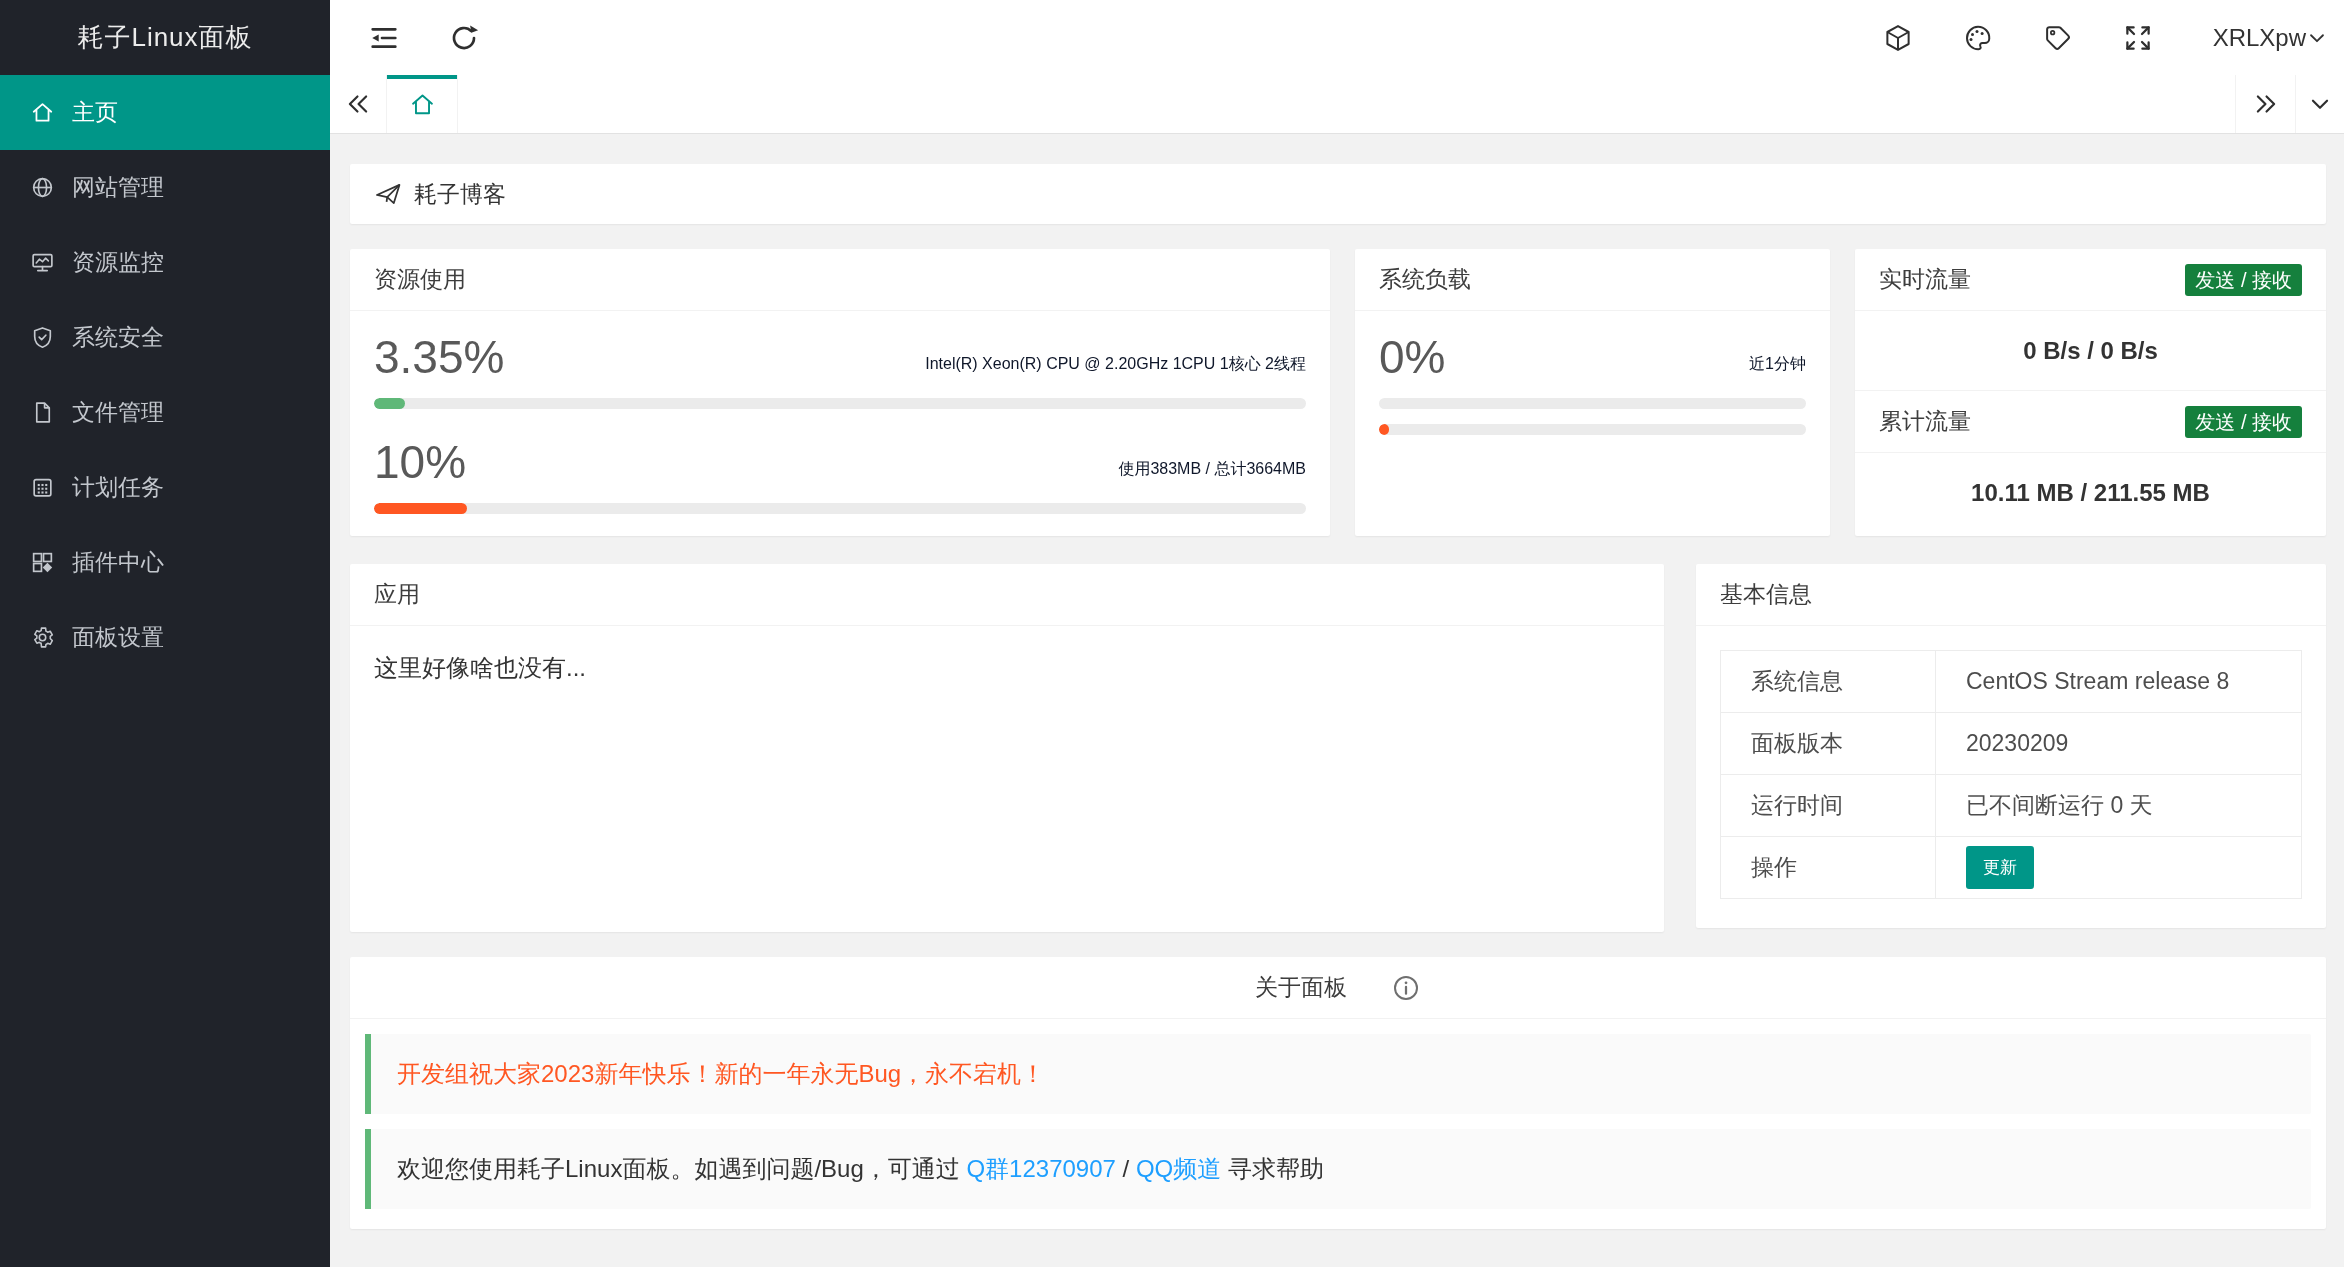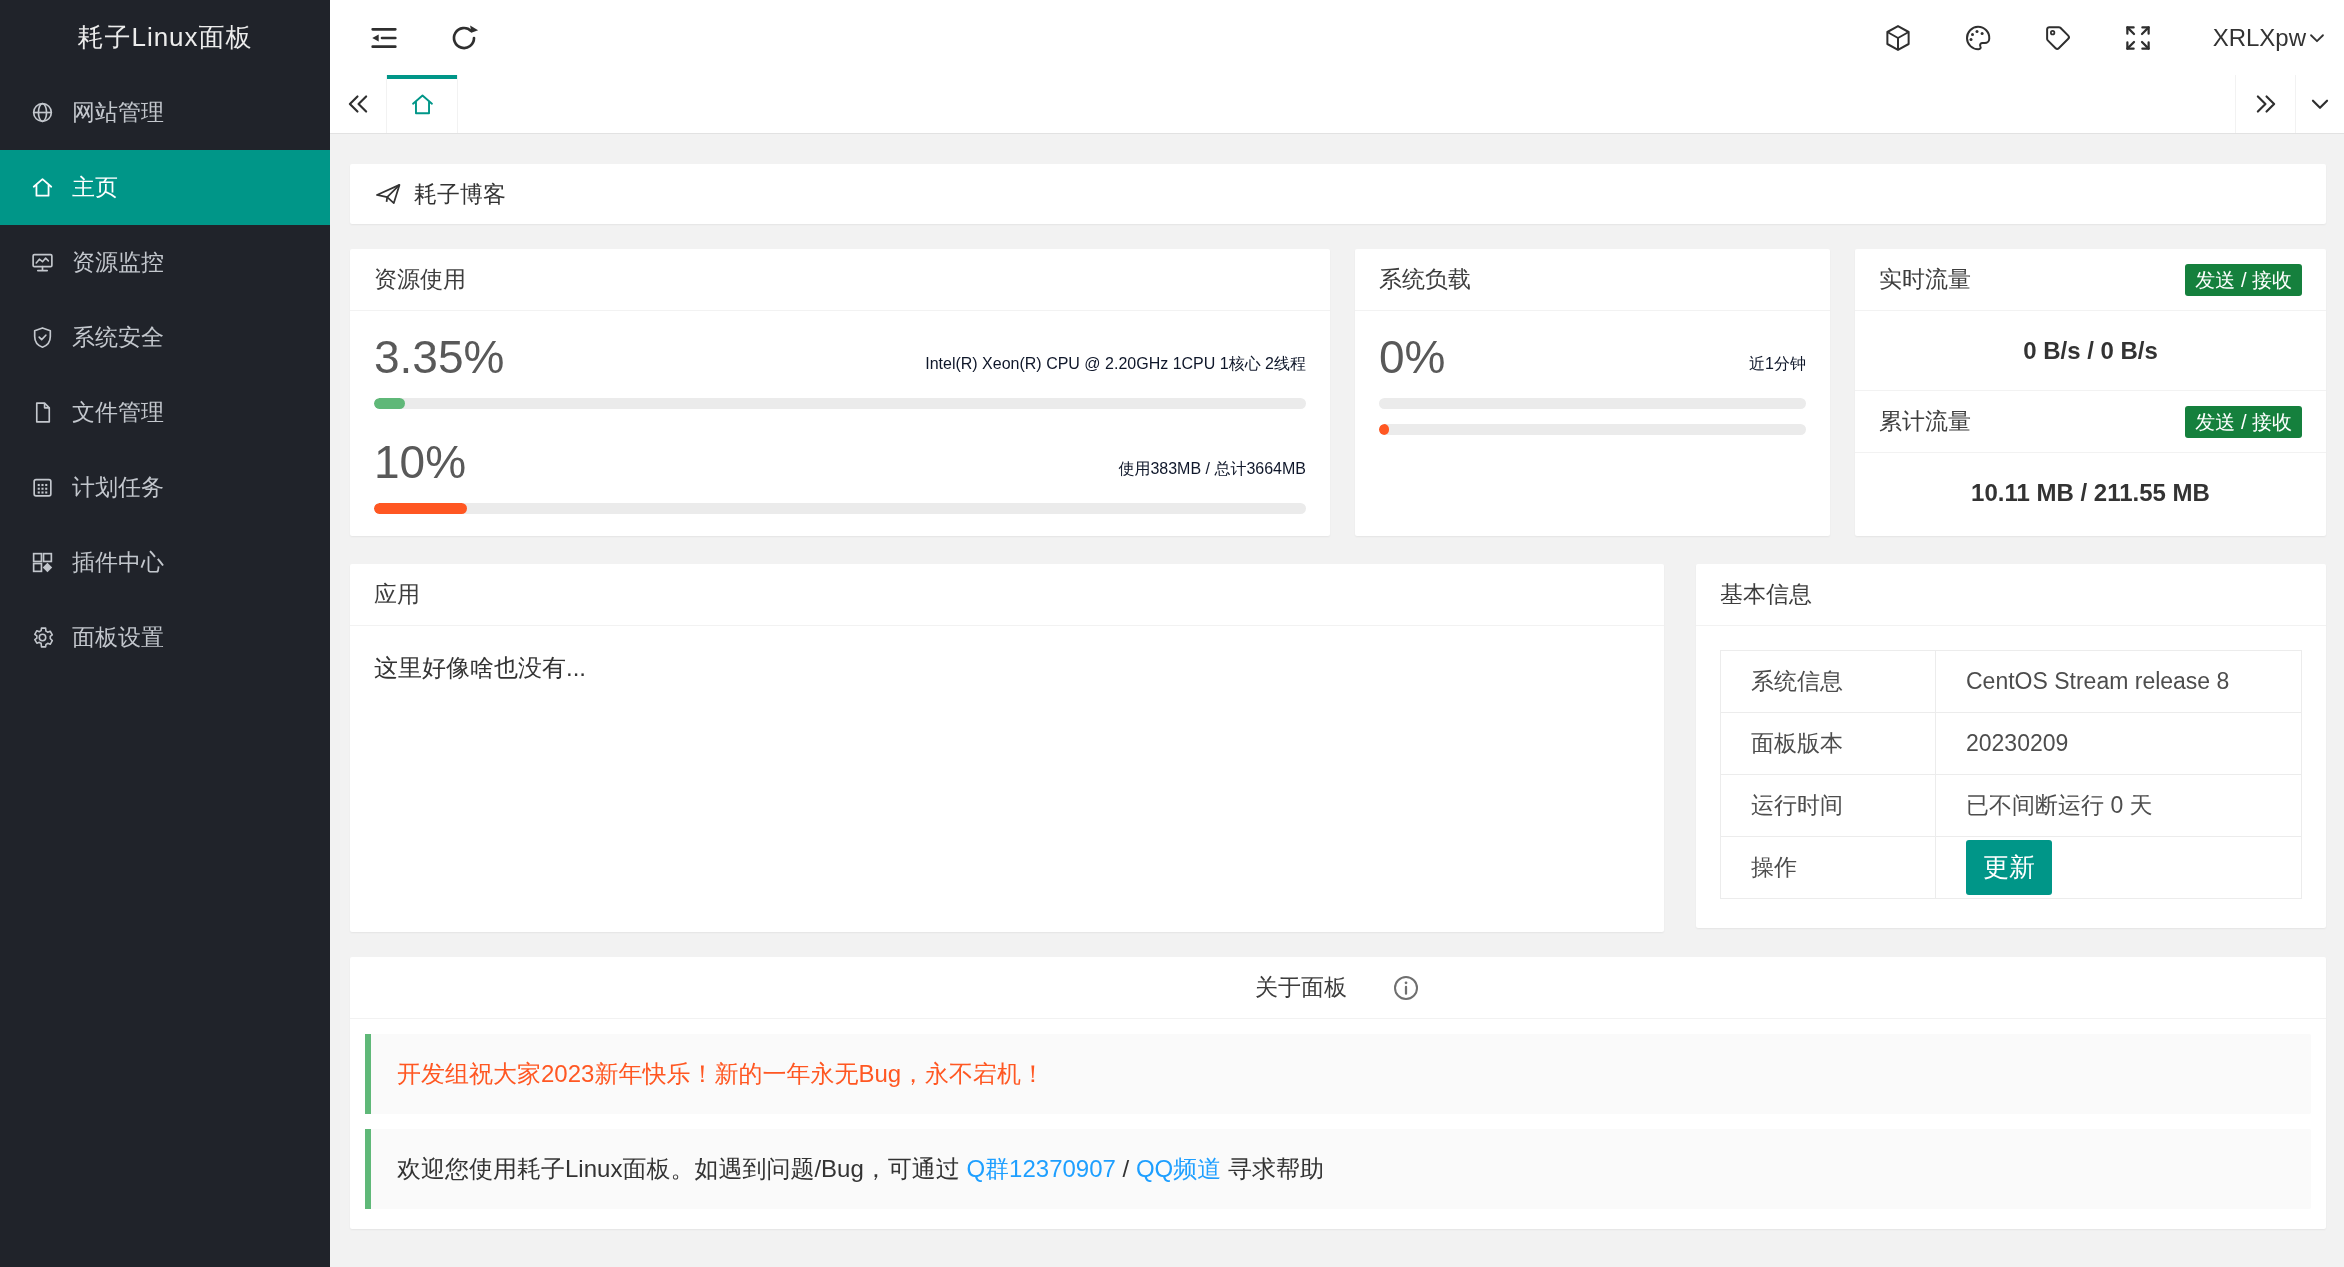--- a/index.html
+++ b/index.html
@@ -79,21 +79,21 @@
 
   .row2 { display:flex; gap:32px; align-items:flex-start; margin-bottom:25px; }
   .card-apps { width:1314px; height:368px; }
   .apps-body { padding:26px 24px; font-size:24px; color:#333; }
   .card-info { flex:1; height:364px; }
   .info-body { padding:24px; }
   table.info-table { width:100%; border-collapse:collapse; }
   .info-table td { border:1px solid #ececec; height:62px; font-size:23px; color:#4d4d4d; padding-left:30px; }
   .info-table td.lbl { width:215px; }
   .btn-update { display:inline-block; background:#009688; color:#fff; border:none;
-                font-size:26px; padding:10px 17px; border-radius:3px; cursor:pointer; }
+                font-size:17px; padding:10px 17px; border-radius:3px; cursor:pointer; }
 
   .card-about { height:272px; }
   .about-header { justify-content:center;gap:44px; }
   .about-info-icon { width:30px; height:30px; color:#6f6f6f; cursor:pointer; }
   .about-info-icon svg { width:100%; height:100%; }
   .about-body { padding:15px; }
   .quote { background:#fafafa; border-left:6px solid #5FB878; border-radius:0 2px 2px 0;
            height:80px; display:flex; align-items:center; padding-left:26px;
            font-size:24px; color:#333; }
   .quote.first { margin-bottom:15px; }
@@ -197,31 +197,31 @@
       <circle cx="12" cy="12" r="8.8" fill="none" stroke="currentColor" stroke-width="1.6"></circle>
       <path d="M12 11 v5.5" fill="none" stroke="currentColor" stroke-width="1.8" stroke-linecap="round"></path>
       <circle cx="12" cy="7.8" r="1.1" fill="currentColor"></circle>
     </symbol>
   </defs>
 </svg>
 
 <aside class="sidebar">
   <div class="logo">耗子Linux面板</div>
   <nav>
+      <div class="menu-item active">
+        <svg>
+          <use href="#sym-home-icon"></use>
+        </svg>
+        <span>主页</span>
+      </div>
       <div class="menu-item">
         <svg>
           <use href="#sym-globe-icon"></use>
         </svg>
         <span>网站管理</span>
-      </div>
-      <div class="menu-item active">
-        <svg>
-          <use href="#sym-home-icon"></use>
-        </svg>
-        <span>主页</span>
       </div>
       <div class="menu-item">
         <svg>
           <use href="#sym-monitor-icon"></use>
         </svg>
         <span>资源监控</span>
       </div>
       <div class="menu-item">
         <svg>
           <use href="#sym-shield-icon"></use>

